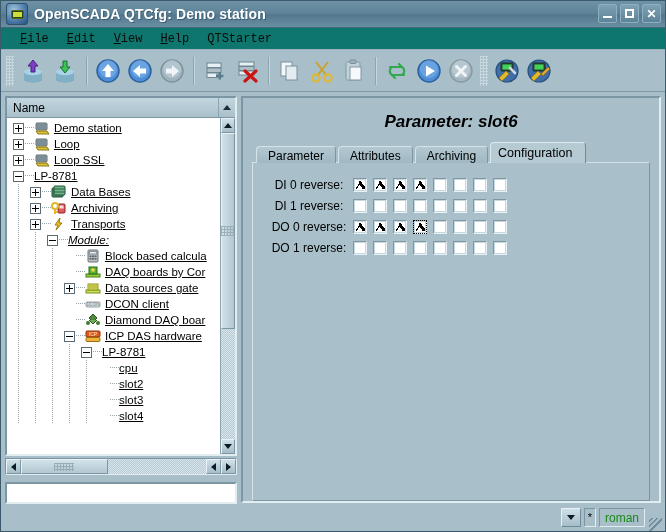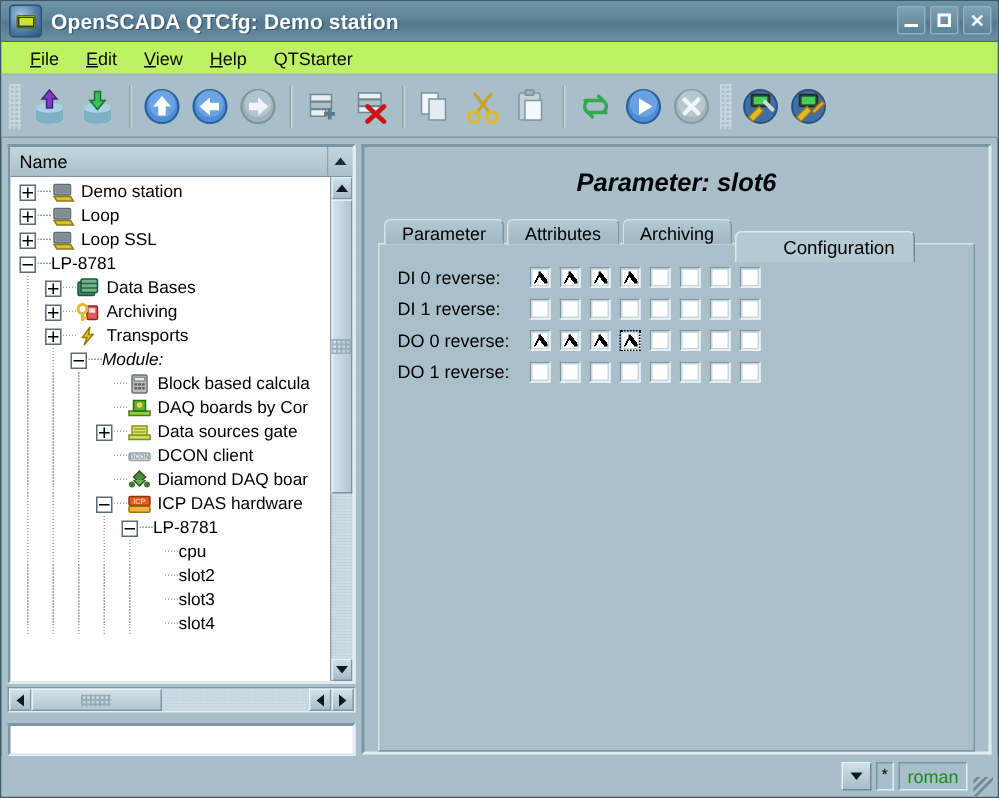--- a/index.html
+++ b/index.html
@@ -53,25 +53,26 @@
     display:flex;align-items:center;justify-content:center;
     color:#ffffff;font-size:12px;font-weight:bold;line-height:1;
     box-sizing:border-box;
   }
   .tbtn .g{display:block;}
   .tbtn.min .g{width:9px;height:2px;background:#fff;margin-top:7px;}
   .tbtn.max .g{width:9px;height:9px;border:2px solid #fff;box-sizing:border-box;}
   
   .menubar{
     height:22px;flex:0 0 22px;
-    background:#bef264;
+    background:#0f766e;
     display:flex;align-items:center;
     padding-left:10px;
     border-bottom:1px solid #9ab2bd;
     box-sizing:border-box;
+    font-family:Liberation Mono, monospace;
   }
   .menu-item{
     font-size:12px;color:#0a0a0a;padding:2px 9px;
   }
   .menu-item u{text-decoration:underline;}
   
   .toolbar{
     height:42px;flex:0 0 42px;
     background:#a8bfc9;
     display:flex;align-items:center;
@@ -153,21 +154,21 @@
     border:1px solid #5c6b73;background:#ffffff;position:relative;box-sizing:border-box;
   }
   .exp::before{content:"";position:absolute;left:1px;top:4px;width:7px;height:1px;background:#000;}
   .exp.plus::after{content:"";position:absolute;left:4px;top:1px;width:1px;height:7px;background:#000;}
   .dashes{width:9px;flex:0 0 9px;height:16px;position:relative;}
   .dashes::after{
     content:"";position:absolute;left:0;top:7px;width:9px;height:1px;
     background-image:repeating-linear-gradient(to right,#9aa6ad 0 1px,transparent 1px 2px);
   }
   .ticon{width:16px;height:14px;flex:0 0 16px;margin-right:4px;position:relative;}
-  .tlabel{font-size:11.5px;}
+  .tlabel{font-size:11.5px;text-decoration:underline;}
   .tlabel.ital{font-style:italic;}
   
   .vsb{
     width:15px;flex:0 0 15px;background:#b5c9d2;
     display:flex;flex-direction:column;border-left:1px solid #8ba3af;box-sizing:border-box;
   }
   .sb-btn{
     height:15px;flex:0 0 15px;
     background:linear-gradient(to bottom,#cfe0e8,#a6bdc8);
     border:1px solid;border-color:#e8f2f6 #7d96a3 #7d96a3 #e8f2f6;
@@ -246,33 +247,34 @@
     padding:3px 11px 2px 11px;
     background:linear-gradient(to bottom,#b3c8d1,#9fb8c3);
     border:1px solid;border-color:#d4e3ea #7d96a3 #7d96a3 #d4e3ea;
     border-bottom:none;
     border-radius:4px 4px 0 0;
     margin-right:2px;
     height:17px;box-sizing:border-box;line-height:12px;
   }
   .tab.active{
     background:#b6cad3;
-    padding:4px 13px 4px 31px;height:21px;
+    padding:4px 13px 4px 7px;height:21px;
     border-color:#dbeaf0 #6f8b99 transparent #dbeaf0;
-    position:relative;top:12px;
+    position:relative;top:0;
     font-size:12.5px;
   }
   .tabpanel{
     flex:1 1 auto;
     background:#a9c0ca;
     border:1px solid;border-color:#d4e3ea #7d96a3 #7d96a3 #d4e3ea;
     margin-top:-1px;
     padding:12px 0 0 12px;
     box-sizing:border-box;
     min-height:0;
+    text-align:center;
   }
   .cbrow{display:flex;align-items:center;height:19px;margin-bottom:2px;}
   .cblabel{font-size:12px;color:#000;width:88px;flex:0 0 88px;}
   .cbs{display:flex;gap:6px;}
   .cb{
     width:14px;height:14px;flex:0 0 14px;
     background:#ffffff;
     border:1px solid;border-color:#8096a1 #e9f2f6 #e9f2f6 #8096a1;
     box-shadow:inset 0 0 0 1px #c7d7de;
     position:relative;box-sizing:border-box;

